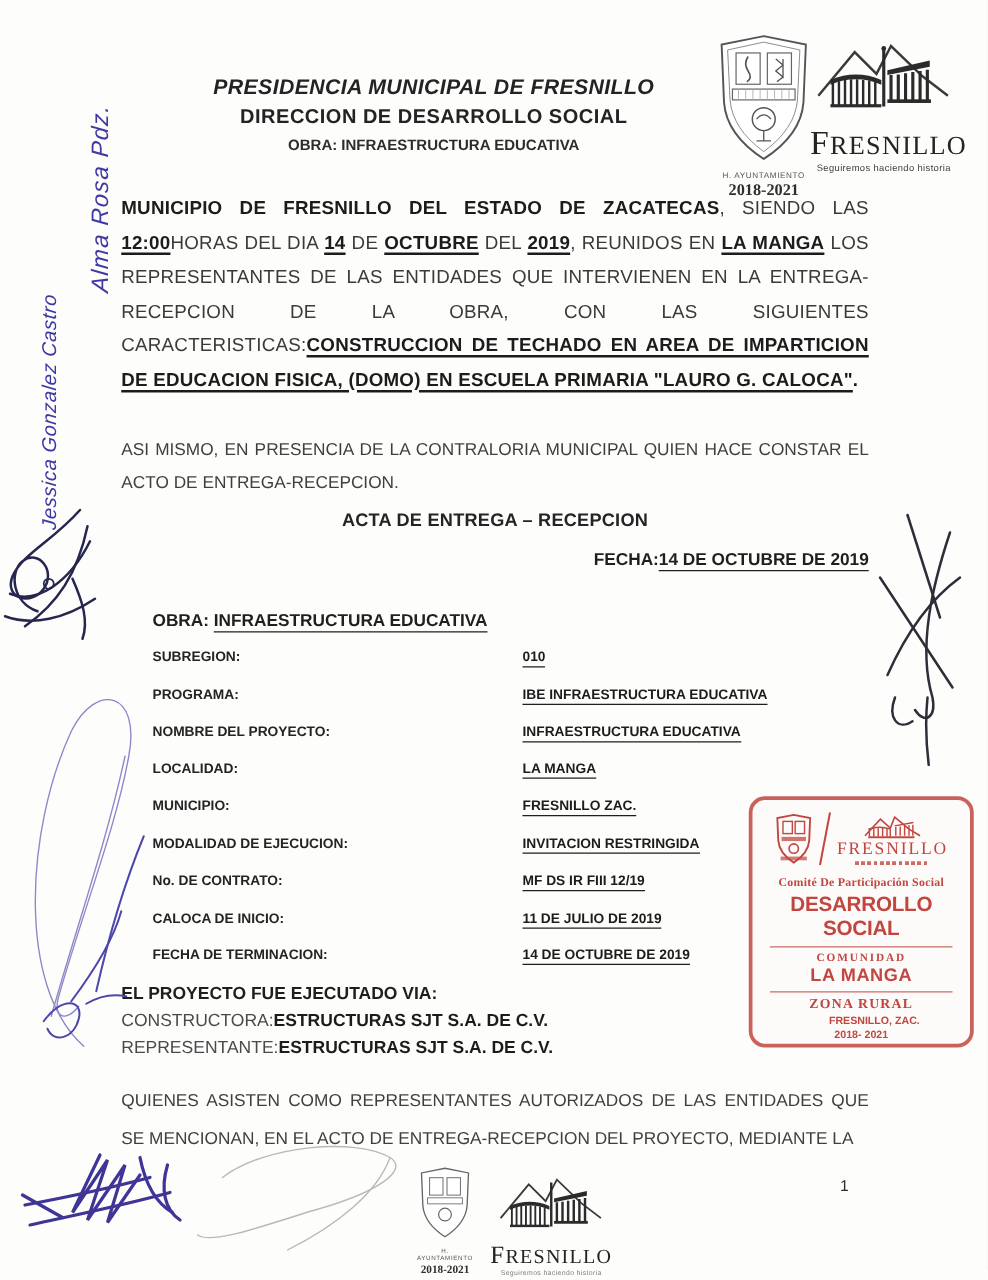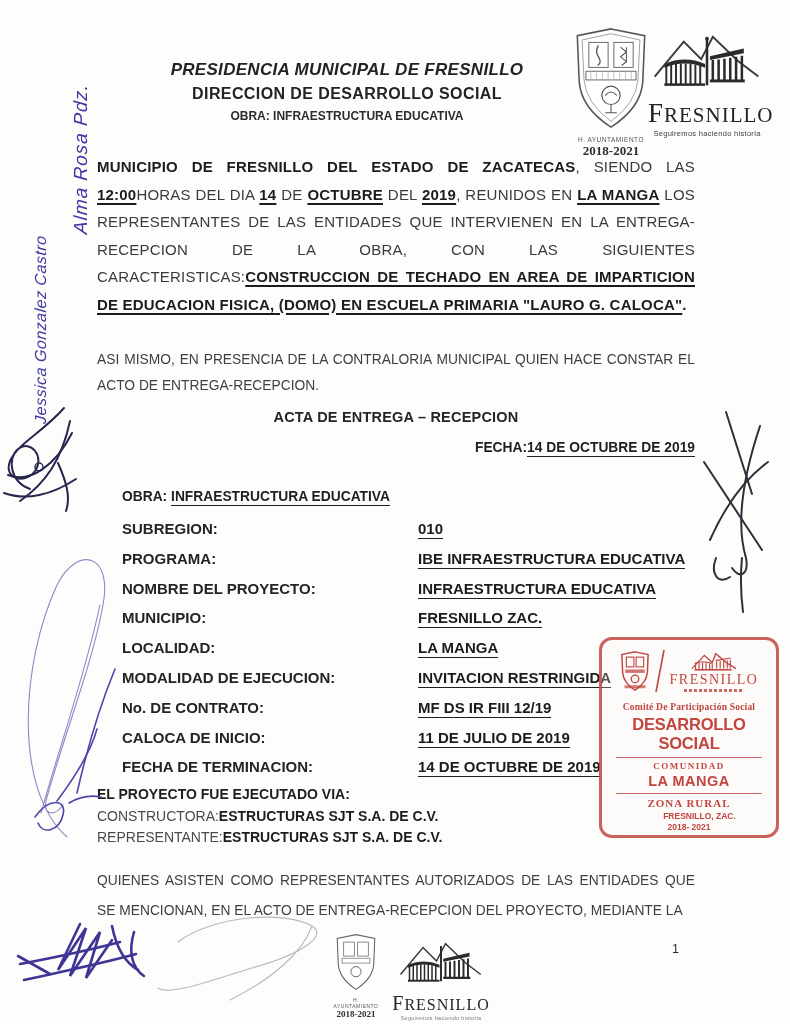--- a/index.html
+++ b/index.html
@@ -42,21 +42,21 @@
   .intro{ top:153px; font-size:15px; line-height:27.5px; text-align:justify; color:#3a3a3a; letter-spacing:.2px; }
   .b{ font-weight:bold; color:#1c1c1c; }
   .u{ text-decoration:underline; text-decoration-thickness:1.6px; text-underline-offset:3px; }
   .p2{ top:347px; font-size:13.8px; line-height:26px; text-align:justify; color:#3f3f3f; }
   .acta{ top:409px; text-align:center; font-size:14.5px; font-weight:bold; color:#242424; letter-spacing:.2px; }
   .fecha{ top:440px; text-align:right; font-size:13.8px; font-weight:bold; color:#1f1f1f; }
   .val-u{ border-bottom:1.6px solid #1f1f1f; padding-bottom:1px; }
 
   .obra-row{ top:489px; padding-left:25px; font-size:13.8px; font-weight:bold; }
   .fields{ top:520px; padding-left:25px; }
-  .field-row{ height:29.8px; font-size:15px; font-weight:bold; white-space:nowrap; }
+  .field-row{ height:29.8px; font-size:11px; font-weight:bold; white-space:nowrap; }
   .field-label{ display:inline-block; width:296px; color:#242424; }
   .field-value{ display:inline-block; border-bottom:1.6px solid #1f1f1f; padding-bottom:1px; color:#1c1c1c; }
 
   .executed{ top:784px; font-size:14px; line-height:21.5px; }
   .exec-heading{ font-weight:bold; color:#1e1e1e; }
   .exec-label{ color:#4a4a4a; }
   .exec-value{ font-weight:bold; color:#1c1c1c; }
 
   .closing{ top:866px; font-size:13.8px; line-height:30px; text-align:justify; color:#3f3f3f; }
 
@@ -145,22 +145,22 @@
   <div class="col acta">ACTA DE ENTREGA – RECEPCION</div>
 
   <div class="col fecha"><span>FECHA:</span><span class="val-u">14 DE OCTUBRE DE 2019</span></div>
 
   <div class="col obra-row"><span>OBRA: </span><span class="val-u">INFRAESTRUCTURA EDUCATIVA</span></div>
 
   <div class="col fields">
     <div class="field-row"><span class="field-label">SUBREGION:</span><span class="field-value">010</span></div>
     <div class="field-row"><span class="field-label">PROGRAMA:</span><span class="field-value">IBE INFRAESTRUCTURA EDUCATIVA</span></div>
     <div class="field-row"><span class="field-label">NOMBRE DEL PROYECTO:</span><span class="field-value">INFRAESTRUCTURA EDUCATIVA</span></div>
+    <div class="field-row"><span class="field-label">LOCALIDAD:</span><span class="field-value">LA MANGA</span></div>
     <div class="field-row"><span class="field-label">MUNICIPIO:</span><span class="field-value">FRESNILLO ZAC.</span></div>
-    <div class="field-row"><span class="field-label">LOCALIDAD:</span><span class="field-value">LA MANGA</span></div>
     <div class="field-row"><span class="field-label">MODALIDAD DE EJECUCION:</span><span class="field-value">INVITACION RESTRINGIDA</span></div>
     <div class="field-row"><span class="field-label">No. DE CONTRATO:</span><span class="field-value">MF DS IR FIII 12/19</span></div>
     <div class="field-row"><span class="field-label">CALOCA DE INICIO:</span><span class="field-value">11 DE JULIO DE 2019</span></div>
     <div class="field-row"><span class="field-label">FECHA DE TERMINACION:</span><span class="field-value">14 DE OCTUBRE DE 2019</span></div>
   </div>
 
   <div class="col executed">
     <div class="exec-heading">EL PROYECTO FUE EJECUTADO VIA:</div>
     <div><span class="exec-label">CONSTRUCTORA:</span><span class="exec-value">ESTRUCTURAS SJT S.A. DE C.V.</span></div>
     <div><span class="exec-label">REPRESENTANTE:</span><span class="exec-value">ESTRUCTURAS SJT S.A. DE C.V.</span></div>

